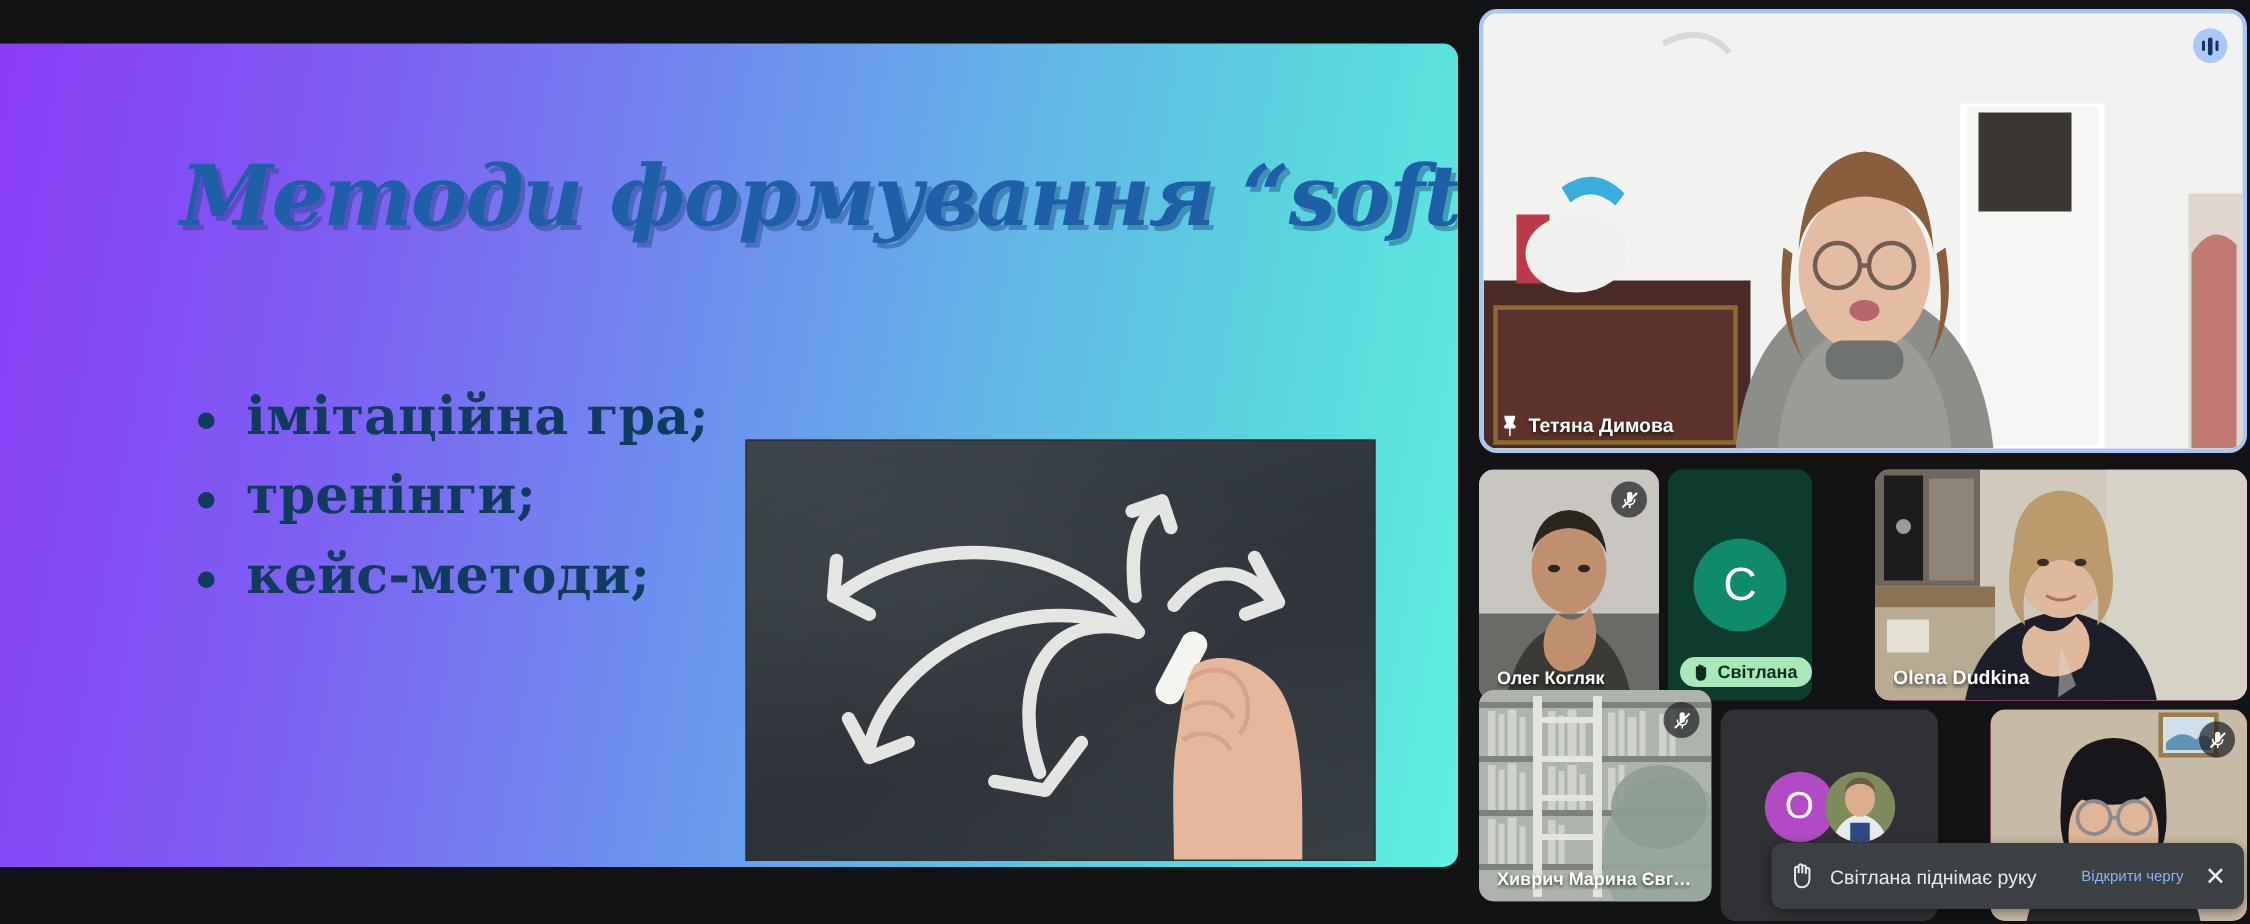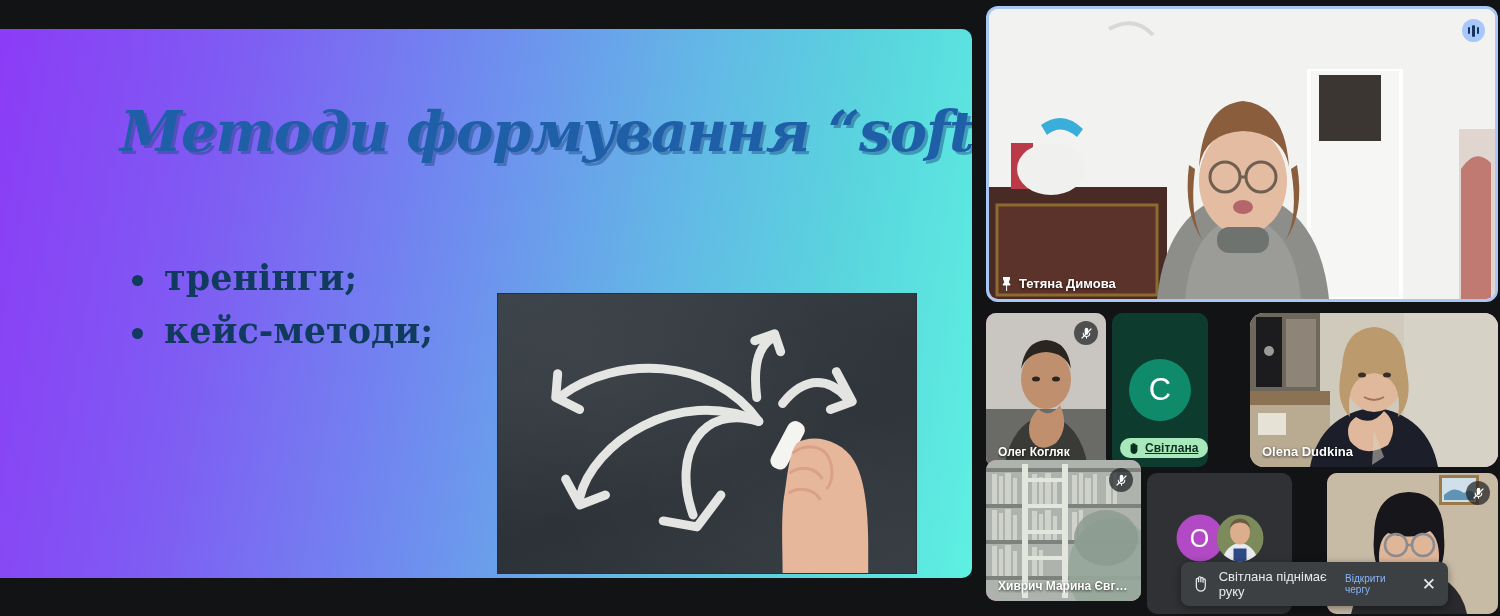--- a/index.html
+++ b/index.html
@@ -119,77 +119,78 @@
   .mic-off {
     position:absolute; right:8px; top:8px;
     width:24px; height:24px; border-radius:50%;
     background:rgba(32,33,36,0.72);
     display:flex; align-items:center; justify-content:center;
   }
 
   
   #tile-oleh   { left:2px;   top:313px; width:120px; height:154px; }
   #tile-svit   { left:128px; top:313px; width:96px;  height:154px; background:#0d3b2e; }
-  #tile-olena  { left:266px; top:313px; width:248px; height:154px;border-radius:14px; }
+  #tile-olena  { left:266px; top:313px; width:248px; height:154px; }
 
   
   #tile-marina { left:2px;   top:460px; width:155px; height:141px;border-radius:10px; }
   #tile-oavatar{ left:163px; top:473px; width:145px; height:141px; background:#303134; }
   #tile-last   { left:343px; top:473px; width:171px; height:141px; }
 
   .avatar-circle {
     position:absolute; left:50%; top:50%; transform:translate(-50%,-50%);
     width:62px; height:62px; border-radius:50%;
     background:#0f8a6a;
     color:#fff; font-size:31px; font-weight:400;
     display:flex; align-items:center; justify-content:center;
     font-family:"Liberation Sans", sans-serif;
   }
   .hand-pill {
     position:absolute; left:8px; bottom:9px;
     display:flex; align-items:center; gap:5px;
     background:#a7e9ba; color:#0d2f1e;
     border-radius:14px; padding:3px 10px 3px 8px;
-    font-size:12px; font-weight:700;text-decoration:underline;
+    font-size:12px; font-weight:700;
   }
   .dual-avatars {
     position:absolute; left:50%; top:46%; transform:translate(-50%,-50%);
     display:flex; align-items:center;
   }
   .dual-avatars .av {
     width:47px; height:47px; border-radius:50%;
     display:flex; align-items:center; justify-content:center;
     color:#fff; font-size:25px;
   }
   .av-purple { background:#b14ac4; }
   .av-photo  { margin-left:-7px; overflow:hidden; position:relative; background:#6f7a52; }
 
   
   .toast {
-    position:absolute; left:197px; top:562px; width:267px; height:44px;
+    position:absolute; left:197px; top:562px; width:315px; height:44px;
     background:#3c4043; border-radius:8px;
     display:flex; align-items:center; gap:0;
     padding:0 12px;
     box-shadow:0 2px 8px rgba(0,0,0,0.4);
   }
   .toast .t-text { color:#e8eaed; font-size:13px; margin-left:10px; }
   .toast .t-link { color:#8ab4f8; font-size:10px; margin-left:auto; cursor:pointer; }
   .toast .t-close { color:#e8eaed; font-size:17px; margin-left:14px; cursor:pointer; line-height:1; }
 </style>
 </head>
 <body>
 
 <div id="root">
 
   <div class="present-area">
     <div class="slide">
 
       <div class="slide-title">Методи формування “soft skills”</div>
 
       <ul class="slide-bullets">
+        <li>імітаційна гра;</li>
         <li>тренінги;</li>
         <li>кейс-методи;</li>
       </ul>
 
       <div class="board">
         <div class="bg"></div>
         <svg viewBox="0 0 420 281">
           <g fill="none" stroke="#f2f3ef" stroke-width="9" stroke-linecap="round" stroke-linejoin="round" opacity="0.93">
 
             <path d="M262 128 C215 62 118 62 64 102"></path>

